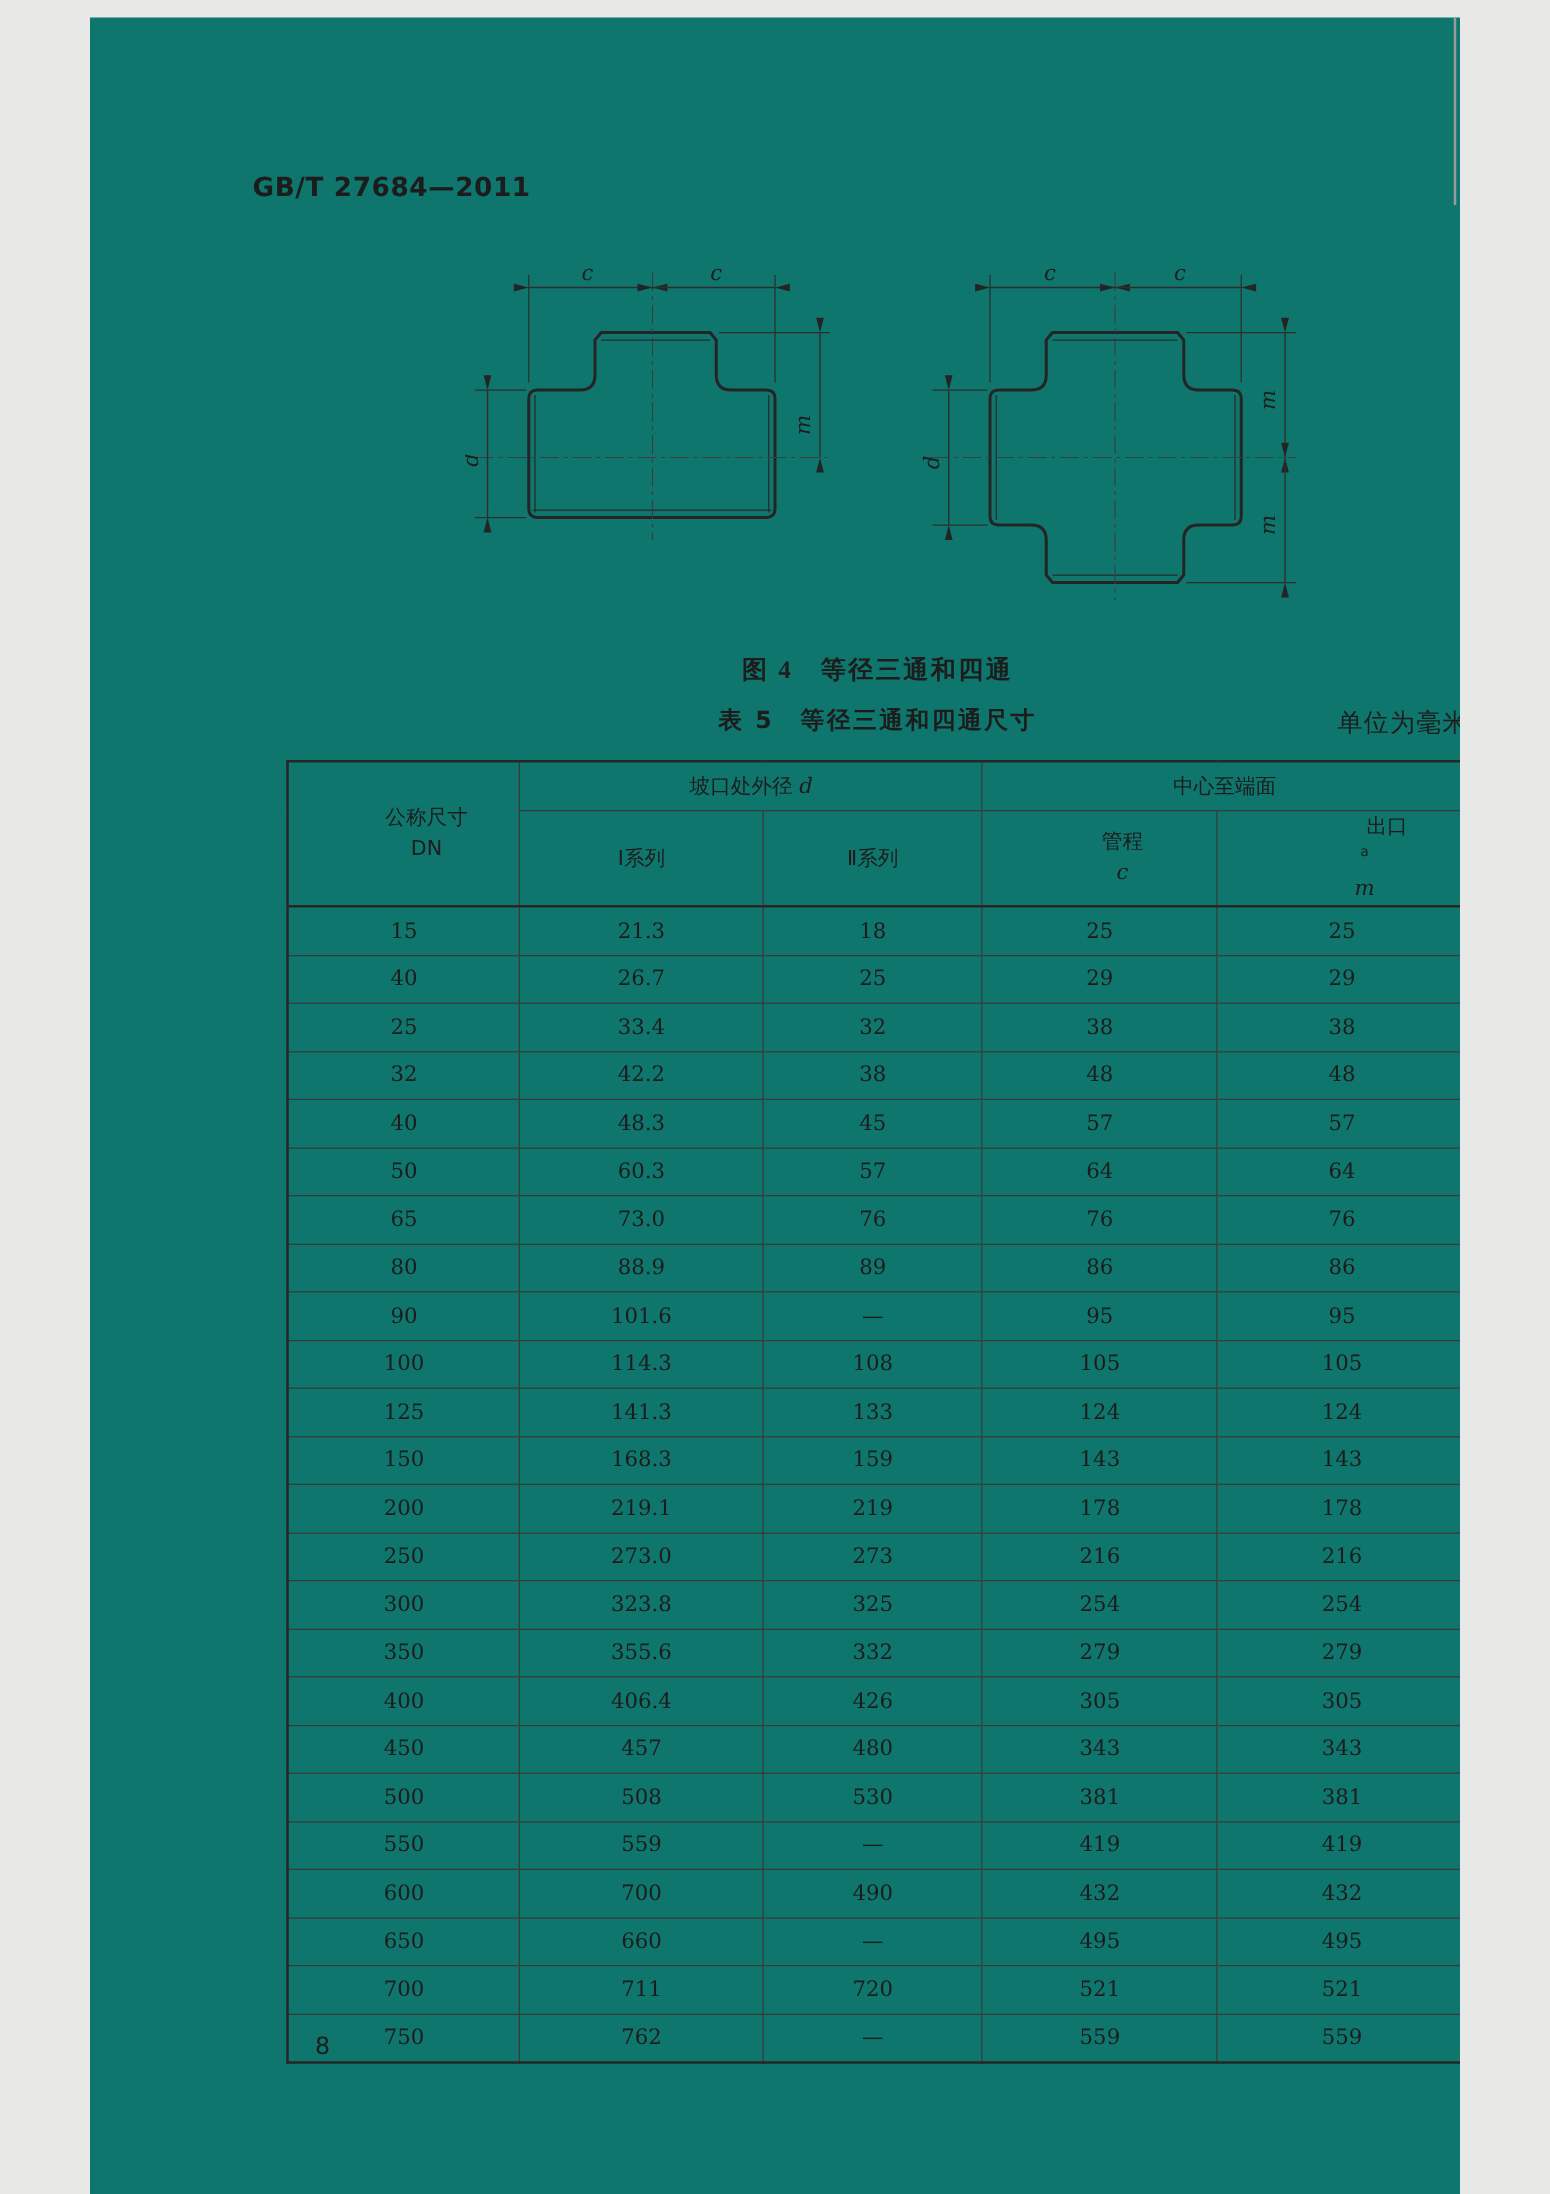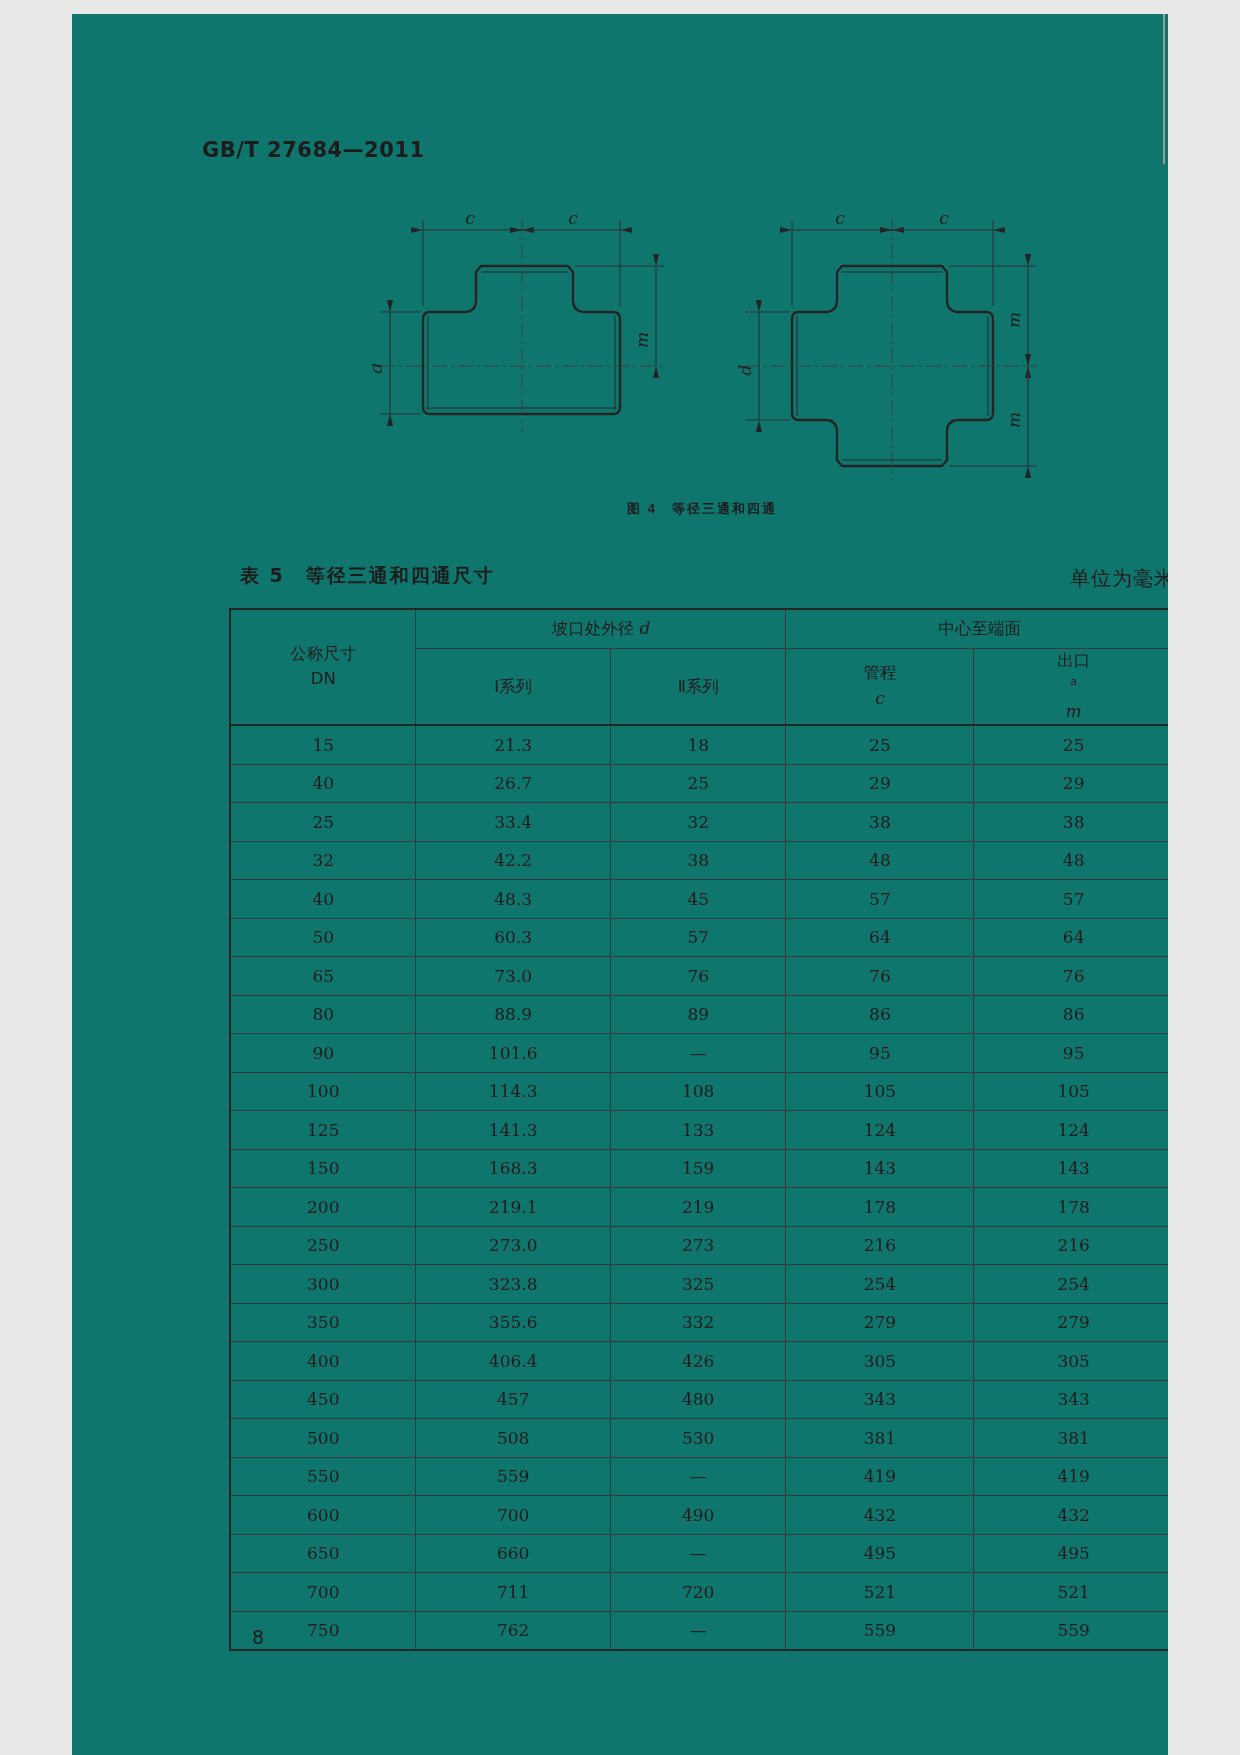--- a/index.html
+++ b/index.html
@@ -19,28 +19,28 @@
   #tee-svg{left:300px;top:196px;}
   #cross-svg{left:660px;top:196px;}
   .outline{fill:none;stroke:#242424;stroke-width:2.4;stroke-linejoin:round;}
   .bevel{fill:none;stroke:#2a2a2a;stroke-width:1;}
   .cline{fill:none;stroke:#3c3c3c;stroke-width:.9;stroke-dasharray:15 4 3 4;}
   .ext{fill:none;stroke:#2e2e2e;stroke-width:1;}
   .dim{fill:none;stroke:#2e2e2e;stroke-width:1.1;}
   .dimlabel{font-family:"DejaVu Serif","Liberation Serif",serif;
     font-style:italic;font-size:17px;fill:#1d1d1d;}
   .fig-caption{
-    position:absolute;left:157px;top:486px;width:946px;text-align:center;
-    font-family:Liberation Sans, sans-serif;
-    font-weight:bold;font-size:13px;letter-spacing:2px;
+    position:absolute;left:157px;top:508px;width:946px;text-align:center;
+    font-family:Liberation Serif, serif;
+    font-weight:bold;font-size:20px;letter-spacing:2px;
   }
   
   .tbl-title-row{position:absolute;left:157px;top:549px;width:946px;height:28px;}
   .tbl-title{
-    position:absolute;left:11px;width:100%;
+    position:absolute;left:0;width:100%;text-align:center;
     font-family:"DejaVu Sans","Liberation Sans",sans-serif;
     font-weight:bold;font-size:19px;letter-spacing:2px;
   }
   .unit-note{
     position:absolute;right:0;top:2px;font-size:20px;letter-spacing:1px;
     font-family:"DejaVu Sans","Liberation Sans",sans-serif;
   }
   
   table.dims{
     position:absolute;left:157px;top:594px;width:946px;
@@ -53,21 +53,21 @@
   }
   table.dims{border:2.4px solid #262626;}
   table.dims thead tr.group-row th{height:38px;}
   table.dims thead tr.sub-row th{height:74px;}
   table.dims thead th{
     font-family:"DejaVu Sans","Liberation Sans",sans-serif;font-size:16.5px;text-align:center;
   }
   table.dims thead{border-bottom:2.6px solid #262626;}
   table.dims tbody td{height:37.5px;font-family:"DejaVu Serif","Liberation Serif",serif;}
   .sym{font-family:"DejaVu Serif","Liberation Serif",serif;font-style:italic;font-size:17px;}
-  .hdr-2line span{display:block;line-height:1.5;}
+  .hdr-2line span{display:block;line-height:1.5;padding-left:36px;}
   sup.fn{font-size:11px;vertical-align:super;line-height:0;}
   .col-dn{width:19.7%;}.col-s1{width:20.6%;}.col-s2{width:18.6%;}
   .col-c{width:19.9%;}.col-m{width:21.2%;}
   
   .page-number{position:absolute;left:180px;top:1612px;font-size:19px;
     font-family:"DejaVu Sans","Liberation Sans",sans-serif;}
   
   .scan-edge{position:absolute;right:3px;top:0;width:2px;height:150px;background:#9a9a98;}
 </style>
 </head>

